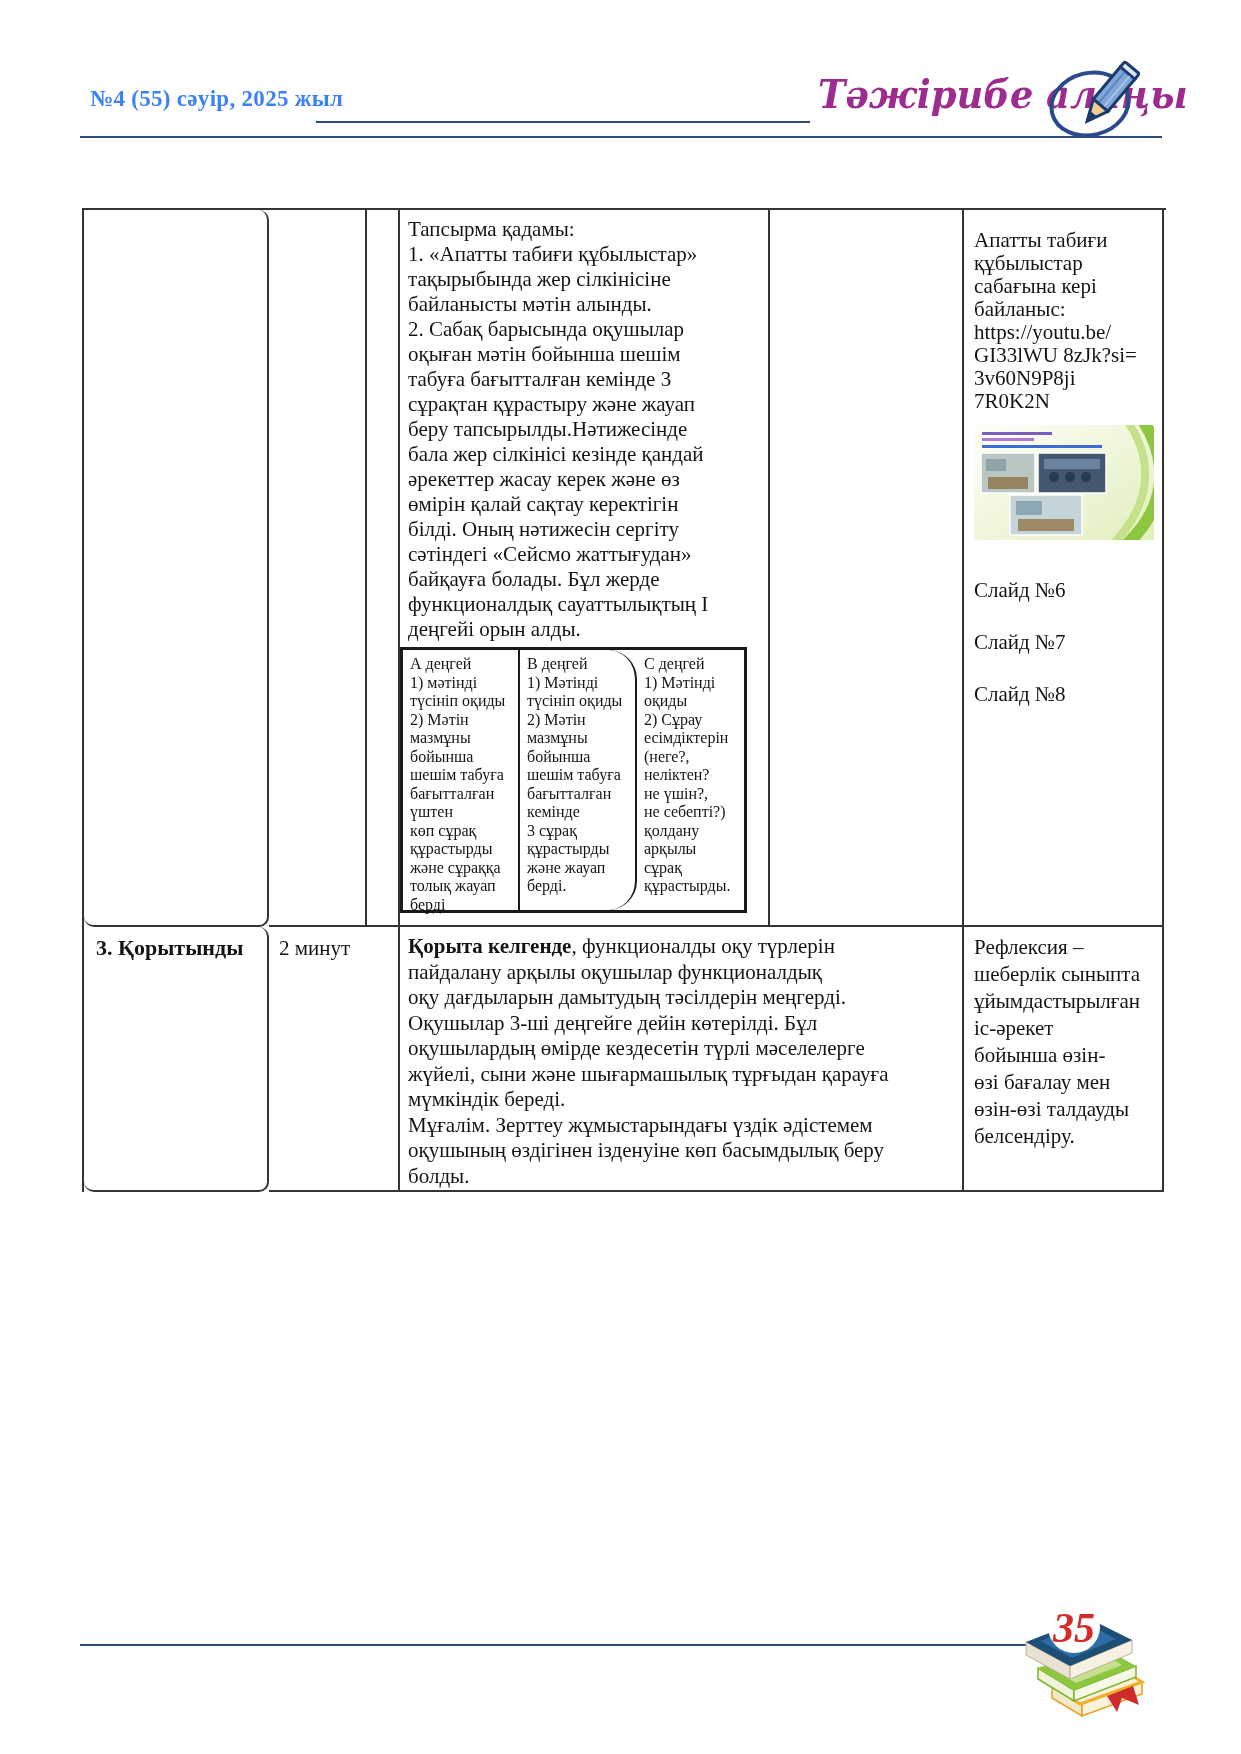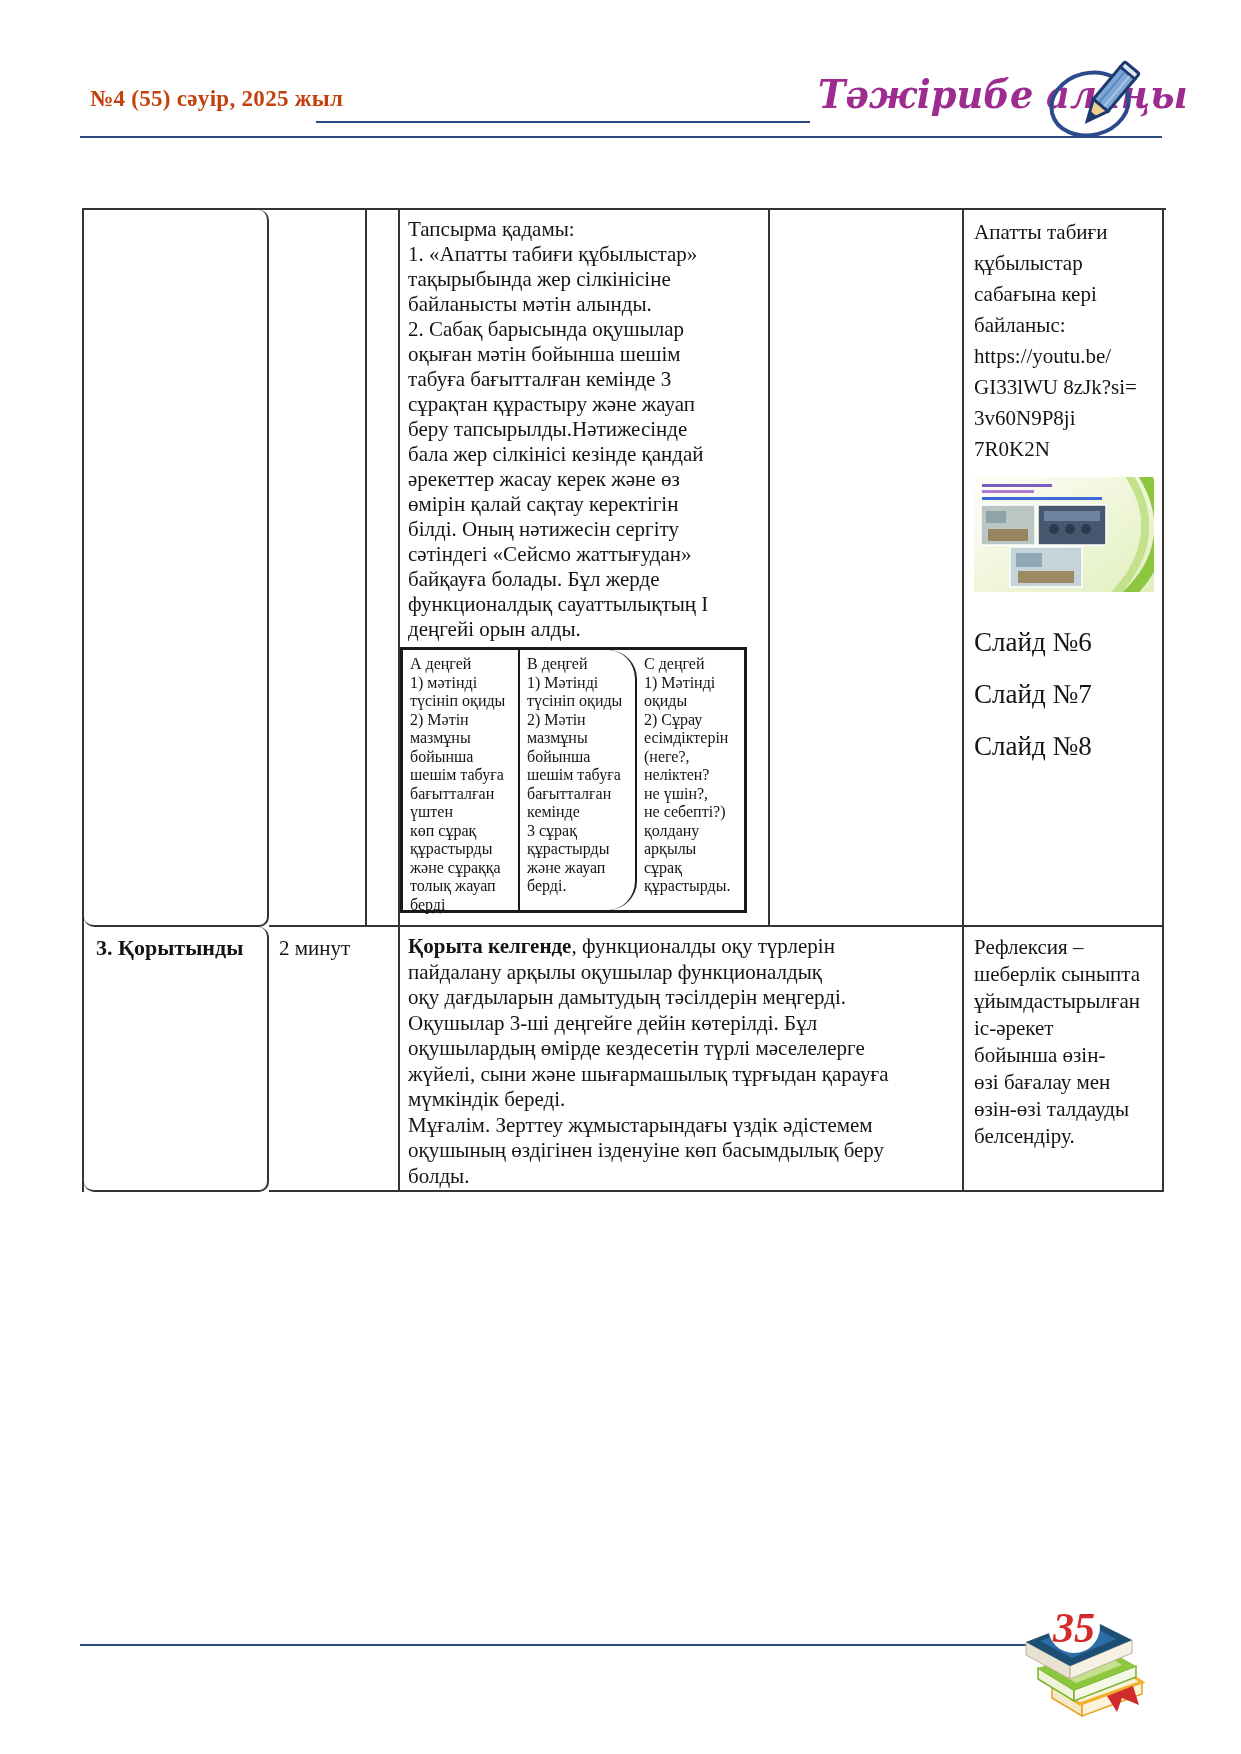--- a/index.html
+++ b/index.html
@@ -4,21 +4,21 @@
 <style>
   html,body { margin:0; padding:0; background:#888; }
   .page {
     position:relative; width:1241px; height:1754px; margin:0 auto;
     background:#ffffff; overflow:hidden;
     font-family:"Liberation Serif", serif; color:#141414;
   }
   
   .issue {
     position:absolute; left:90px; top:86px;
-    font-size:23px; font-weight:bold; color:#c2410c; letter-spacing:.3px;
+    font-size:23px; font-weight:bold; color:#3b82f6; letter-spacing:.3px;
   }
   .rule { position:absolute; background:#2b4a7d; }
   .rule-short { left:316px; top:121px; width:494px; height:2px; }
   .rule-full  { left:80px;  top:136px; width:1082px; height:2px; }
   .logo-text {
     position:absolute; left:818px; top:70px;
     font-family:"DejaVu Serif", serif; font-style:italic; font-weight:bold;
     font-size:40px; color:#9e2b90; transform:scaleX(.92); transform-origin:left top;
     white-space:nowrap;
   }
@@ -49,23 +49,23 @@
   
   .levels-table {
     display:flex; margin:5px 0 0 0; width:347px; height:266px;
     border:3px solid #1a1a1a; box-sizing:border-box;
   }
   .level { box-sizing:border-box; border-right:2px solid #1a1a1a; padding:5px 3px 0 7px;
            font-size:16px; line-height:18.5px; }
   .level:last-child { border-right:none; }
   .lv-a { width:117px; } .lv-b { width:117px;border-radius:29px; } .lv-c { flex:1; }
   
-  .feedback { font-size:21px; line-height:31px; padding:7px 2px 0 10px; }
+  .feedback { font-size:21px; line-height:23px; padding:7px 2px 0 10px;margin-top:12px; }
   .slide-thumb { display:block; margin:12px 0 0 10px; }
-  .slide-label { font-size:27px; line-height:24px; margin:0 0 28px 10px; }
+  .slide-label { font-size:21px; line-height:24px; margin:0 0 28px 10px; }
   .slide-label.first { margin-top:38px; }
   
   .stage-text { font-size:22px; font-weight:bold; padding:8px 4px 0 12px; }
   .time-text  { font-size:21px; padding:9px 4px 0 10px; }
   .summary-text { font-size:21px; line-height:25.5px; padding:7px 6px 16px 8px; }
   .summary-text .lead { font-weight:bold; }
   .res2-text { font-size:21px; line-height:27px; padding:7px 2px 0 10px; }
   
   .rule-footer { left:80px; top:1644px; width:946px; height:2px; }
   .books-icon { position:absolute; left:1012px; top:1604px; }

